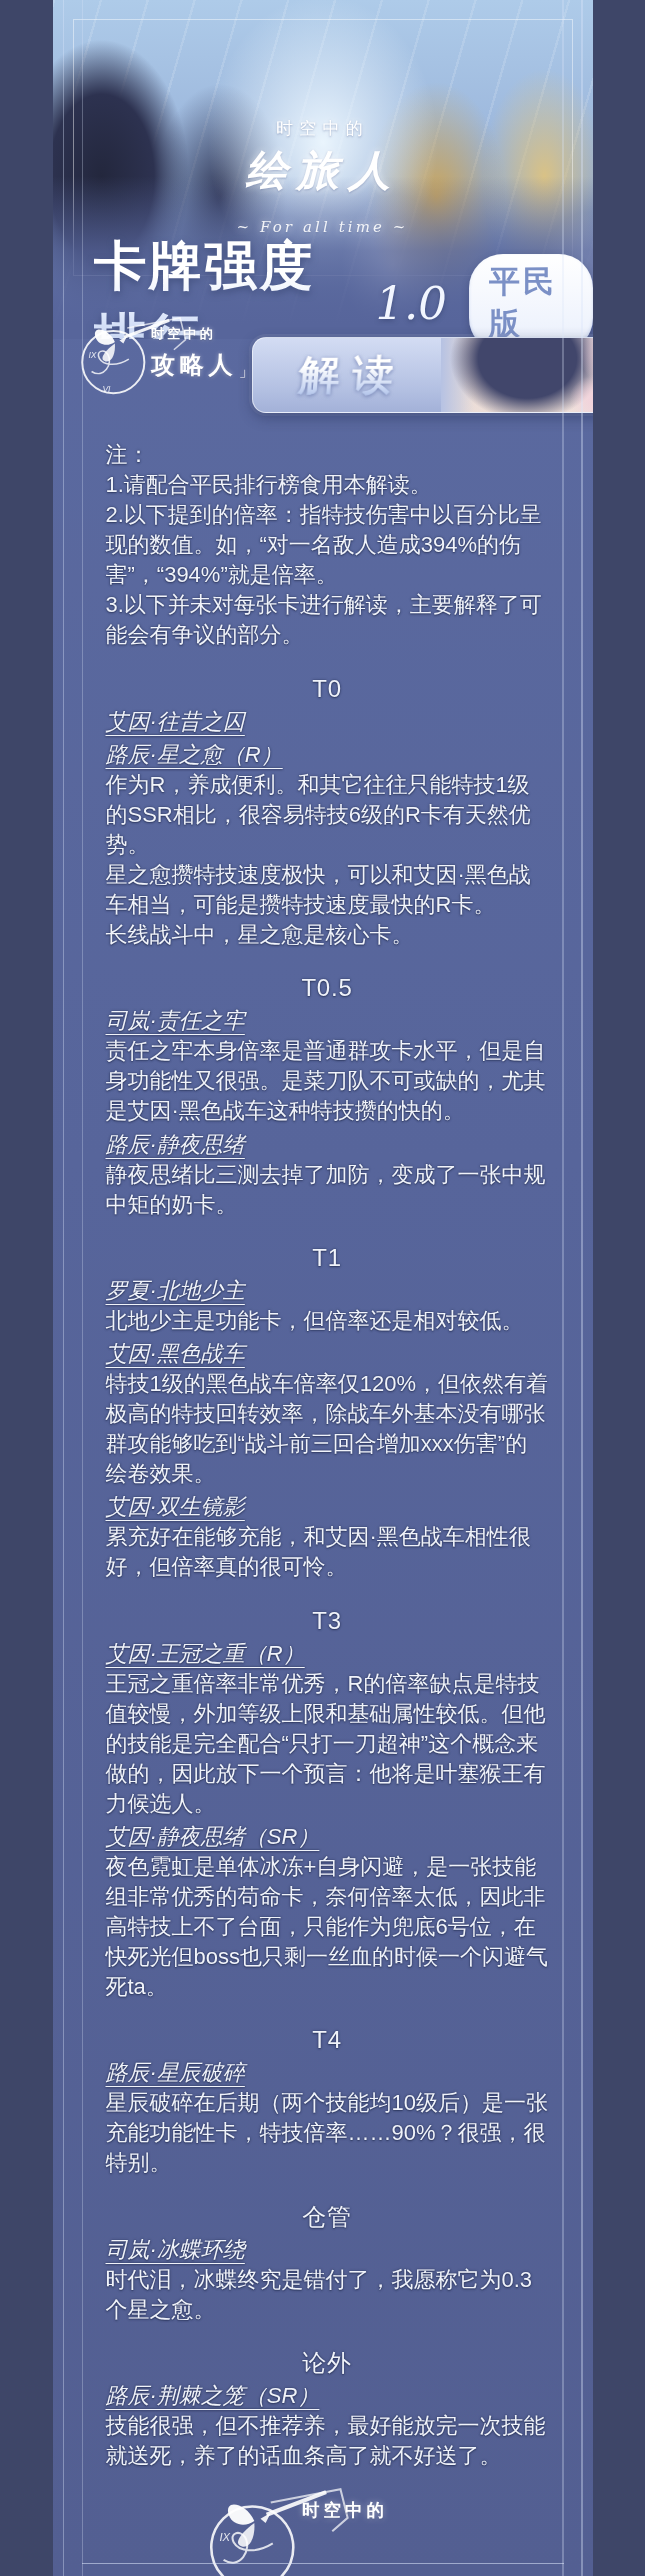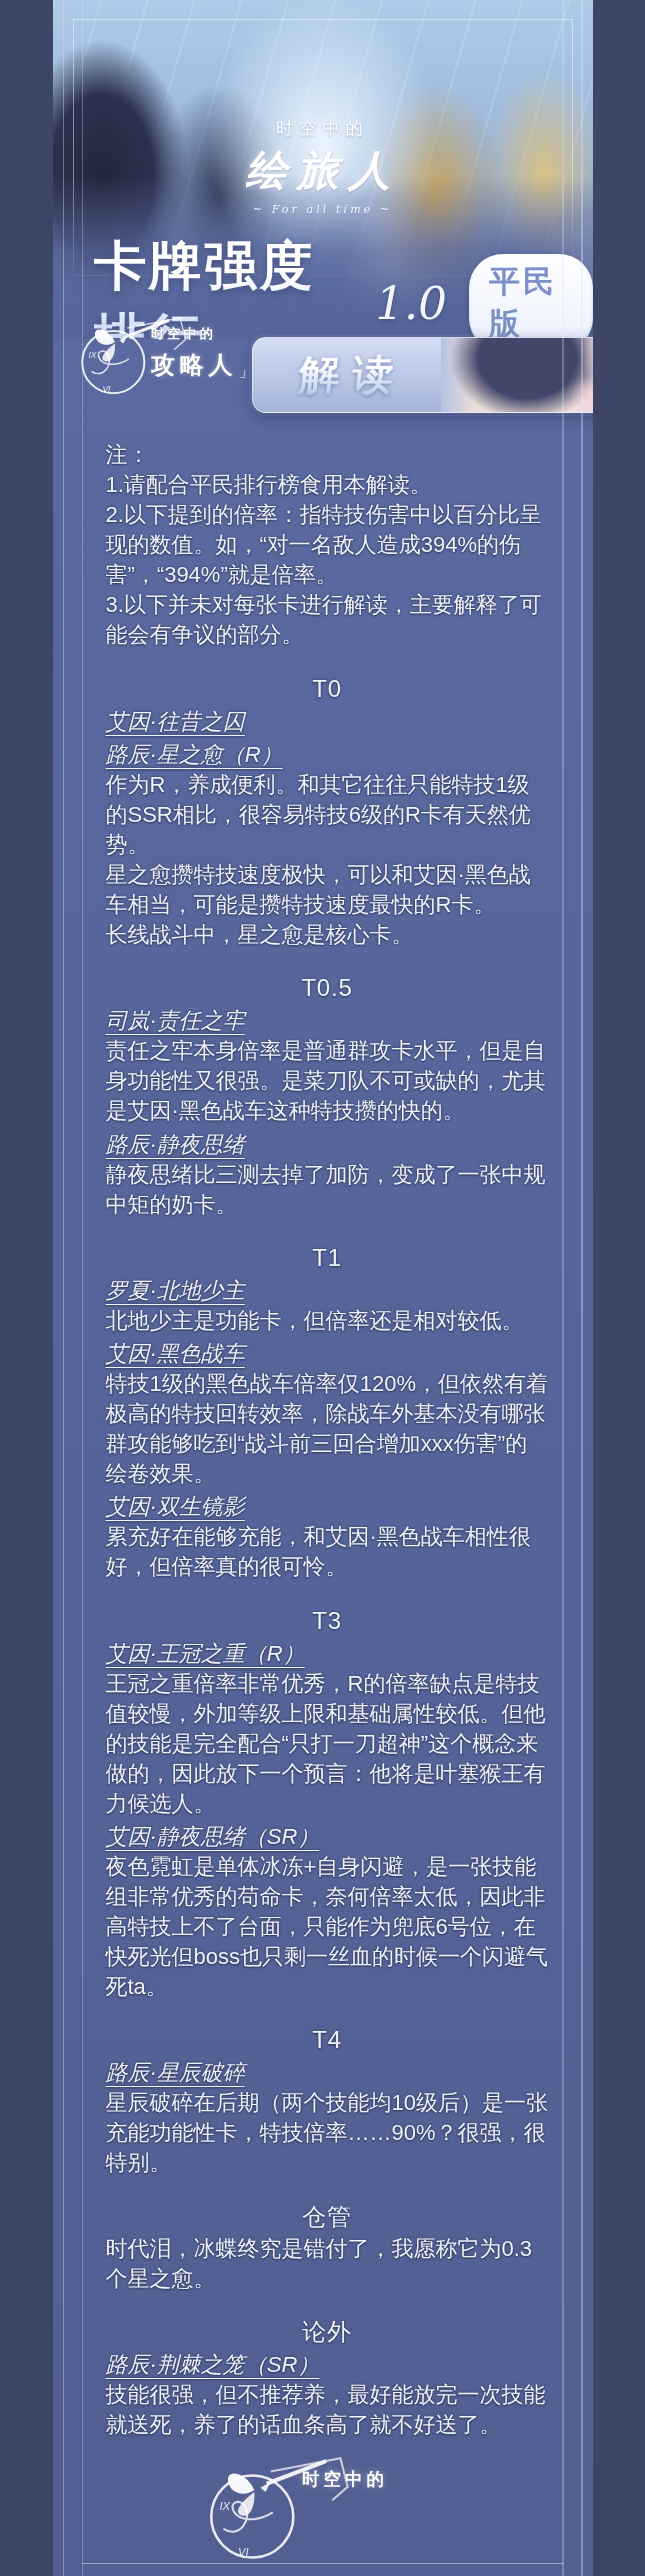--- a/index.html
+++ b/index.html
@@ -44,22 +44,22 @@
   }
   .banner::after { content:""; position:absolute; inset:0;
     background:linear-gradient(180deg, rgba(87,101,155,0) 52%, rgba(87,101,155,.75) 74%, #57659b 96%); }
   .art-frame { position:absolute; left:20px; right:20px; top:18.7px; height:257px;
     border:1.6px solid rgba(255,255,255,.45); }
   .game-logo { position:absolute; left:0; right:0; top:117px; text-align:center; color:#fff; z-index:2;
     text-shadow:0 0 7.8px rgba(255,255,255,.65), 0 0.8px 2.3px rgba(80,100,150,.6); }
   .game-logo .gl-top { display:block; font-size:17px; letter-spacing:6.2px; }
   .game-logo .gl-main { display:block; font-size:42px; font-weight:bold; letter-spacing:9.4px;
     font-family:"DejaVu Serif", serif; font-style:italic; margin-top:3.1px; }
-  .game-logo .gl-sub { display:block; font-size:11px; font-style:italic; letter-spacing:3.1px;
-    font-family:"DejaVu Serif", serif; margin-top:4px; opacity:.9; }
+  .game-logo .gl-sub { display:block; font-size:15px; font-style:italic; letter-spacing:3.1px;
+    font-family:"DejaVu Serif", serif; margin-top:19px; opacity:.9; }
 
   .title-row { position:absolute; left:41px; top:231px; display:flex; align-items:center; z-index:3; }
   .title-main { font-size:53px; font-weight:bold; letter-spacing:2.3px;
     background:linear-gradient(180deg,#ffffff 30%, #dbe5fa 60%, #a9bce4 100%);
     -webkit-background-clip:text; background-clip:text; color:transparent;
     filter:drop-shadow(0 3.1px 3.9px rgba(62,76,122,.85)); }
   .title-version { font-size:45px; font-style:italic; font-family:"DejaVu Serif", serif;
     color:#f2f6ff; margin-left:11px; text-shadow:0 2.3px 4.7px rgba(62,76,122,.85); }
   .badge { margin-left:22px; padding:7px 20px; border-radius:34px;
     background:linear-gradient(180deg,#ffffff,#e9effc);
@@ -257,20 +257,21 @@
         <p class="card-name">路辰·星辰破碎</p>
         <div class="card-text">
           <p>星辰破碎在后期（两个技能均10级后）是一张充能功能性卡，特技倍率……90%？很强，很特别。</p>
         </div>
       </div>
     </section>
 
     <section class="tier">
       <h2 class="tier-label">仓管</h2>
       <div class="card">
+        <p class="card-name">司岚·冰蝶环绕</p>
         <div class="card-text">
           <p>时代泪，冰蝶终究是错付了，我愿称它为0.3个星之愈。</p>
         </div>
       </div>
     </section>
 
     <section class="tier">
       <h2 class="tier-label">论外</h2>
       <div class="card">
         <p class="card-name">路辰·荆棘之笼（SR）</p>

